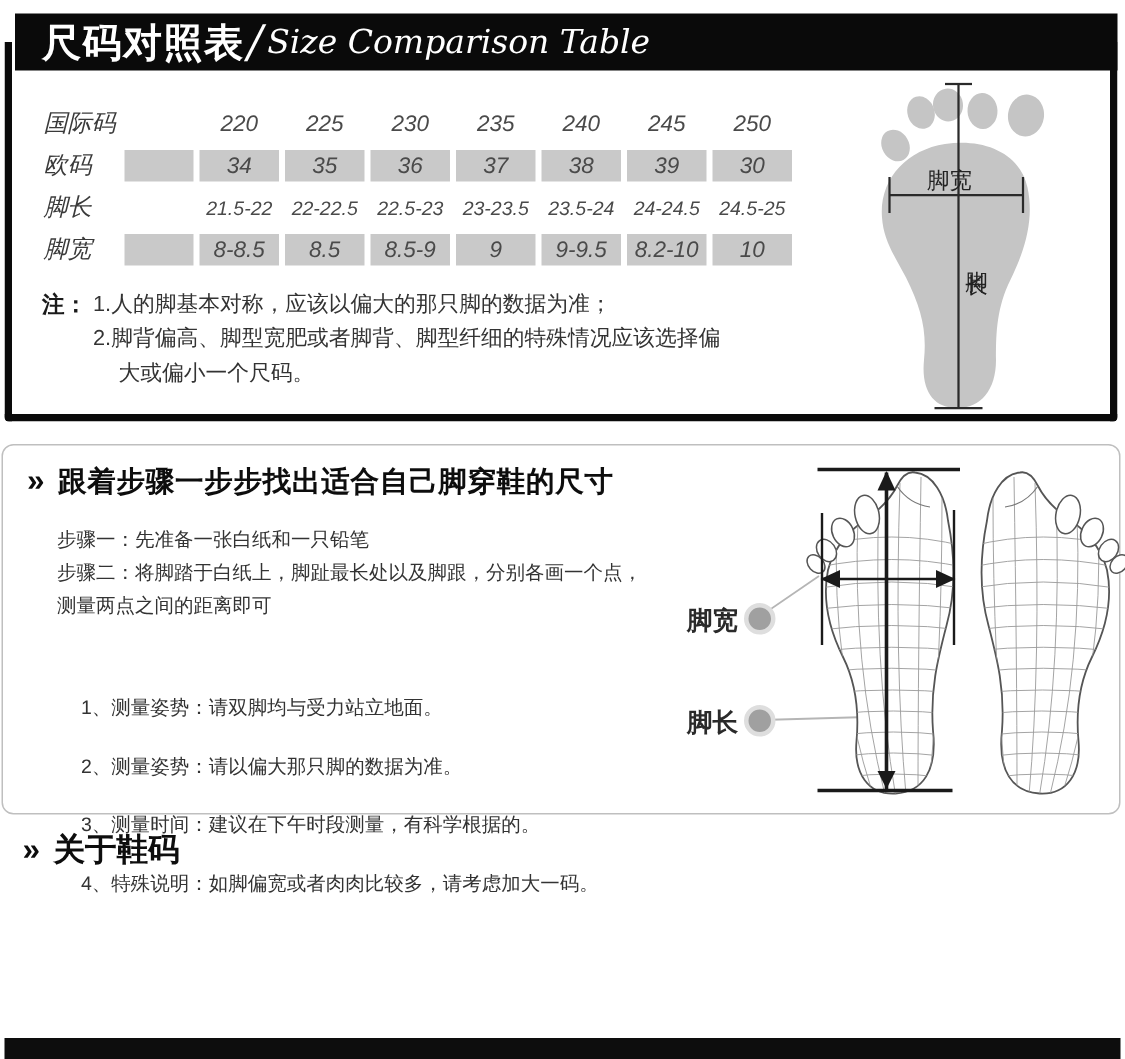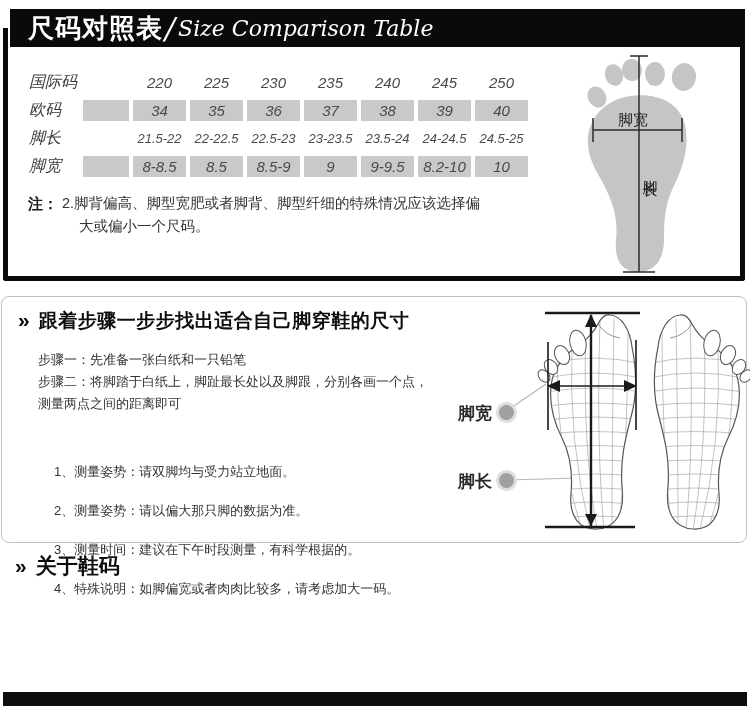--- a/index.html
+++ b/index.html
@@ -88,21 +88,21 @@
     </tr>
     <tr class="hl">
       <td class="lbl">欧码</td>
       <td class="sp"></td>
       <td class="val">34</td>
       <td class="val">35</td>
       <td class="val">36</td>
       <td class="val">37</td>
       <td class="val">38</td>
       <td class="val">39</td>
-      <td class="val">40</td>
+      <td class="val">30</td>
     </tr>
     <tr class="range">
       <td class="lbl">脚长</td>
       <td class="sp"></td>
       <td class="val">21.5-22</td>
       <td class="val">22-22.5</td>
       <td class="val">22.5-23</td>
       <td class="val">23-23.5</td>
       <td class="val">23.5-24</td>
       <td class="val">24-24.5</td>
@@ -118,20 +118,21 @@
       <td class="val">9-9.5</td>
       <td class="val">8.2-10</td>
       <td class="val">10</td>
     </tr>
   </tbody>
     </table>
 
   <div class="notes">
     <div class="nlbl">注：</div>
     <div class="nitems">
+      <p>1.人的脚基本对称，应该以偏大的那只脚的数据为准；</p>
       <p>2.脚背偏高、脚型宽肥或者脚背、脚型纤细的特殊情况应该选择偏大或偏小一个尺码。</p>
     </div>
   </div>
 
   <svg class="foot-svg-top" width="168" height="228" viewBox="0 0 168 228">
     <g fill="#c5c5c5">
       <ellipse cx="17" cy="47" rx="9" ry="11" transform="rotate(-30 17 47)"></ellipse>
       <ellipse cx="34" cy="25" rx="9" ry="11" transform="rotate(-18 34 25)"></ellipse>
       <ellipse cx="52" cy="20" rx="10" ry="11" transform="rotate(-8 52 20)"></ellipse>
       <ellipse cx="75" cy="24" rx="10" ry="12" transform="rotate(-2 75 24)"></ellipse>

